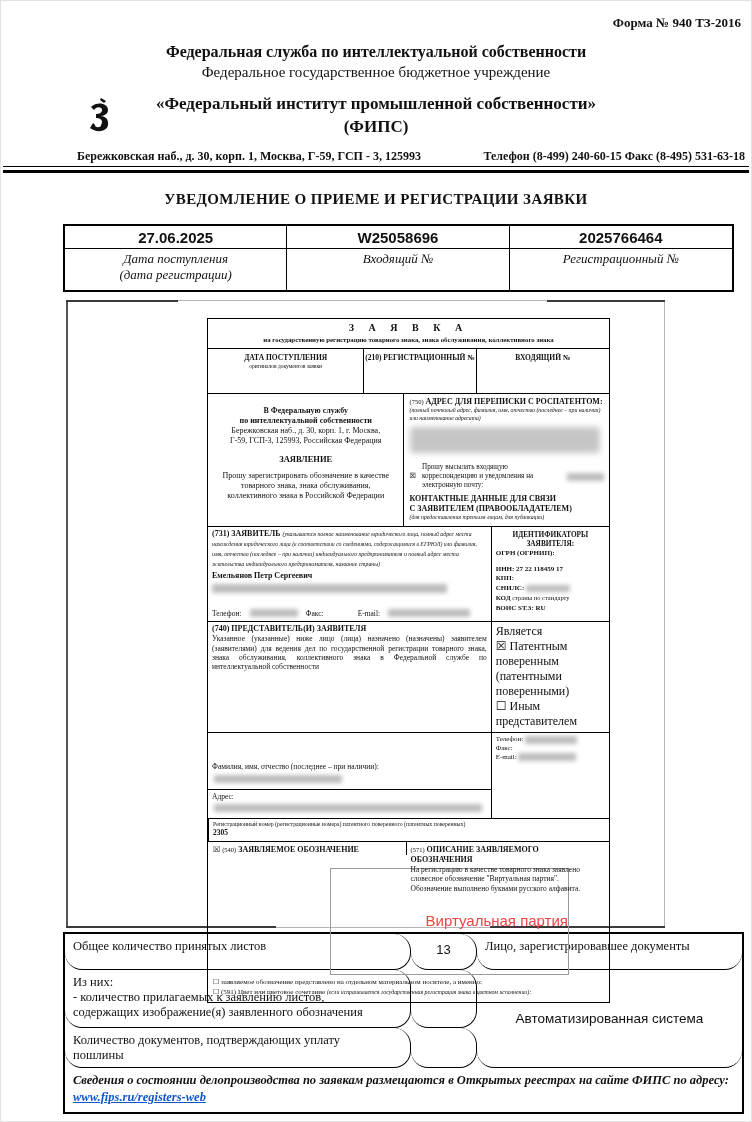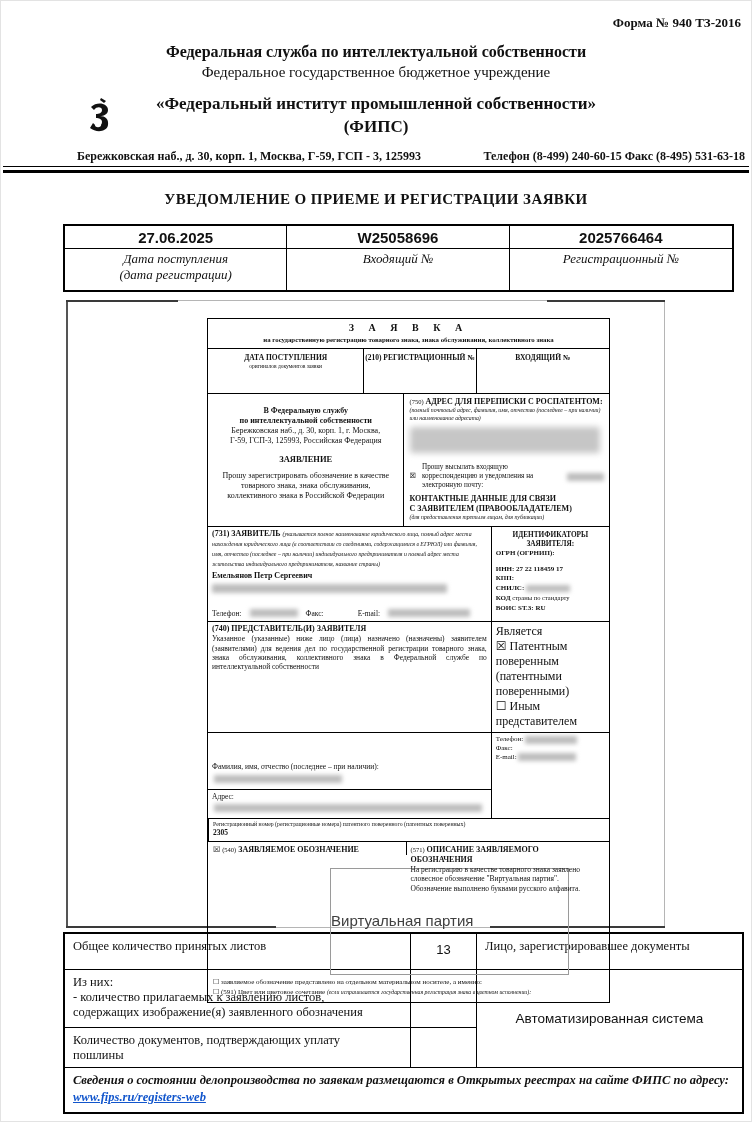--- a/index.html
+++ b/index.html
@@ -56,31 +56,31 @@
   .blur{display:inline-block;background:#bdbdbd;filter:blur(2px);height:8px;border-radius:1px;
         vertical-align:middle;}
   .blur-block{display:block;background:#c6c6c6;filter:blur(3px);height:26px;margin:5px 3px 6px 1px;
               border-radius:2px;}
   .contact-line{display:flex;gap:6px;align-items:center;margin-top:10px;font-size:7.2px;}
   .ids{text-align:left;font-size:7px;}
   .ids .ttl{font-weight:bold;text-align:center;font-size:7.3px;white-space:pre-line;}
   .ids div{margin-top:1px;}
   .f-mark{position:relative;height:160px;border-top:1.2px solid #000;}
   .mark-box{position:absolute;left:122px;top:26px;width:237px;height:105px;border:1px solid #9a9a9a;
-            display:flex;align-items:center;justify-content:flex-start;
-            font-family:"Liberation Sans",sans-serif;font-size:15px;color:#404040;}
+            display:flex;align-items:center;justify-content:flex-end;
+            font-family:"Liberation Sans",sans-serif;font-size:15px;color:#ef4444;}
   .mark-h{position:absolute;left:5px;top:3px;font-size:8px;}
   .desc{position:absolute;left:50.5%;top:3px;width:47%;font-size:7.5px;}
   .mark-cbs{position:absolute;left:5px;bottom:4px;font-size:7px;line-height:1.5;}
   .vtick{position:absolute;left:49.5%;top:0;height:13px;border-left:1px solid #000;}
   
   .totals{margin:4px 0 0 62px;width:681px;box-sizing:border-box;border:2px solid #000;display:grid;
           grid-template-columns:346px 66px 1fr;grid-template-rows:36px 58px 40px auto;
           font-size:12.5px;}
-  .tc{padding:5px 8px;border-right:1.4px solid #000;border-bottom:1.4px solid #000;box-sizing:border-box;}
+  .tc{padding:5px 8px;border-right:1.4px solid #000;border-bottom:1.4px solid #000;box-sizing:border-box;border-radius:17px;}
   .tc.noR{border-right:none;}
   .tc.num{font-family:"Liberation Sans",sans-serif;font-size:13px;text-align:center;padding-top:8px;}
   .tc.merged{grid-row:span 2;display:flex;align-items:center;justify-content:center;
              font-family:"Liberation Sans",sans-serif;font-size:13.5px;border-right:none;}
   .tfoot{grid-column:1 / -1;padding:4px 8px 6px;font-weight:bold;font-style:italic;font-size:12.5px;
          line-height:1.35;border-right:none;border-bottom:none;}
   .tfoot a{font-weight:bold;font-style:italic;text-decoration:underline;}
 </style>
 </head>
 <body>

